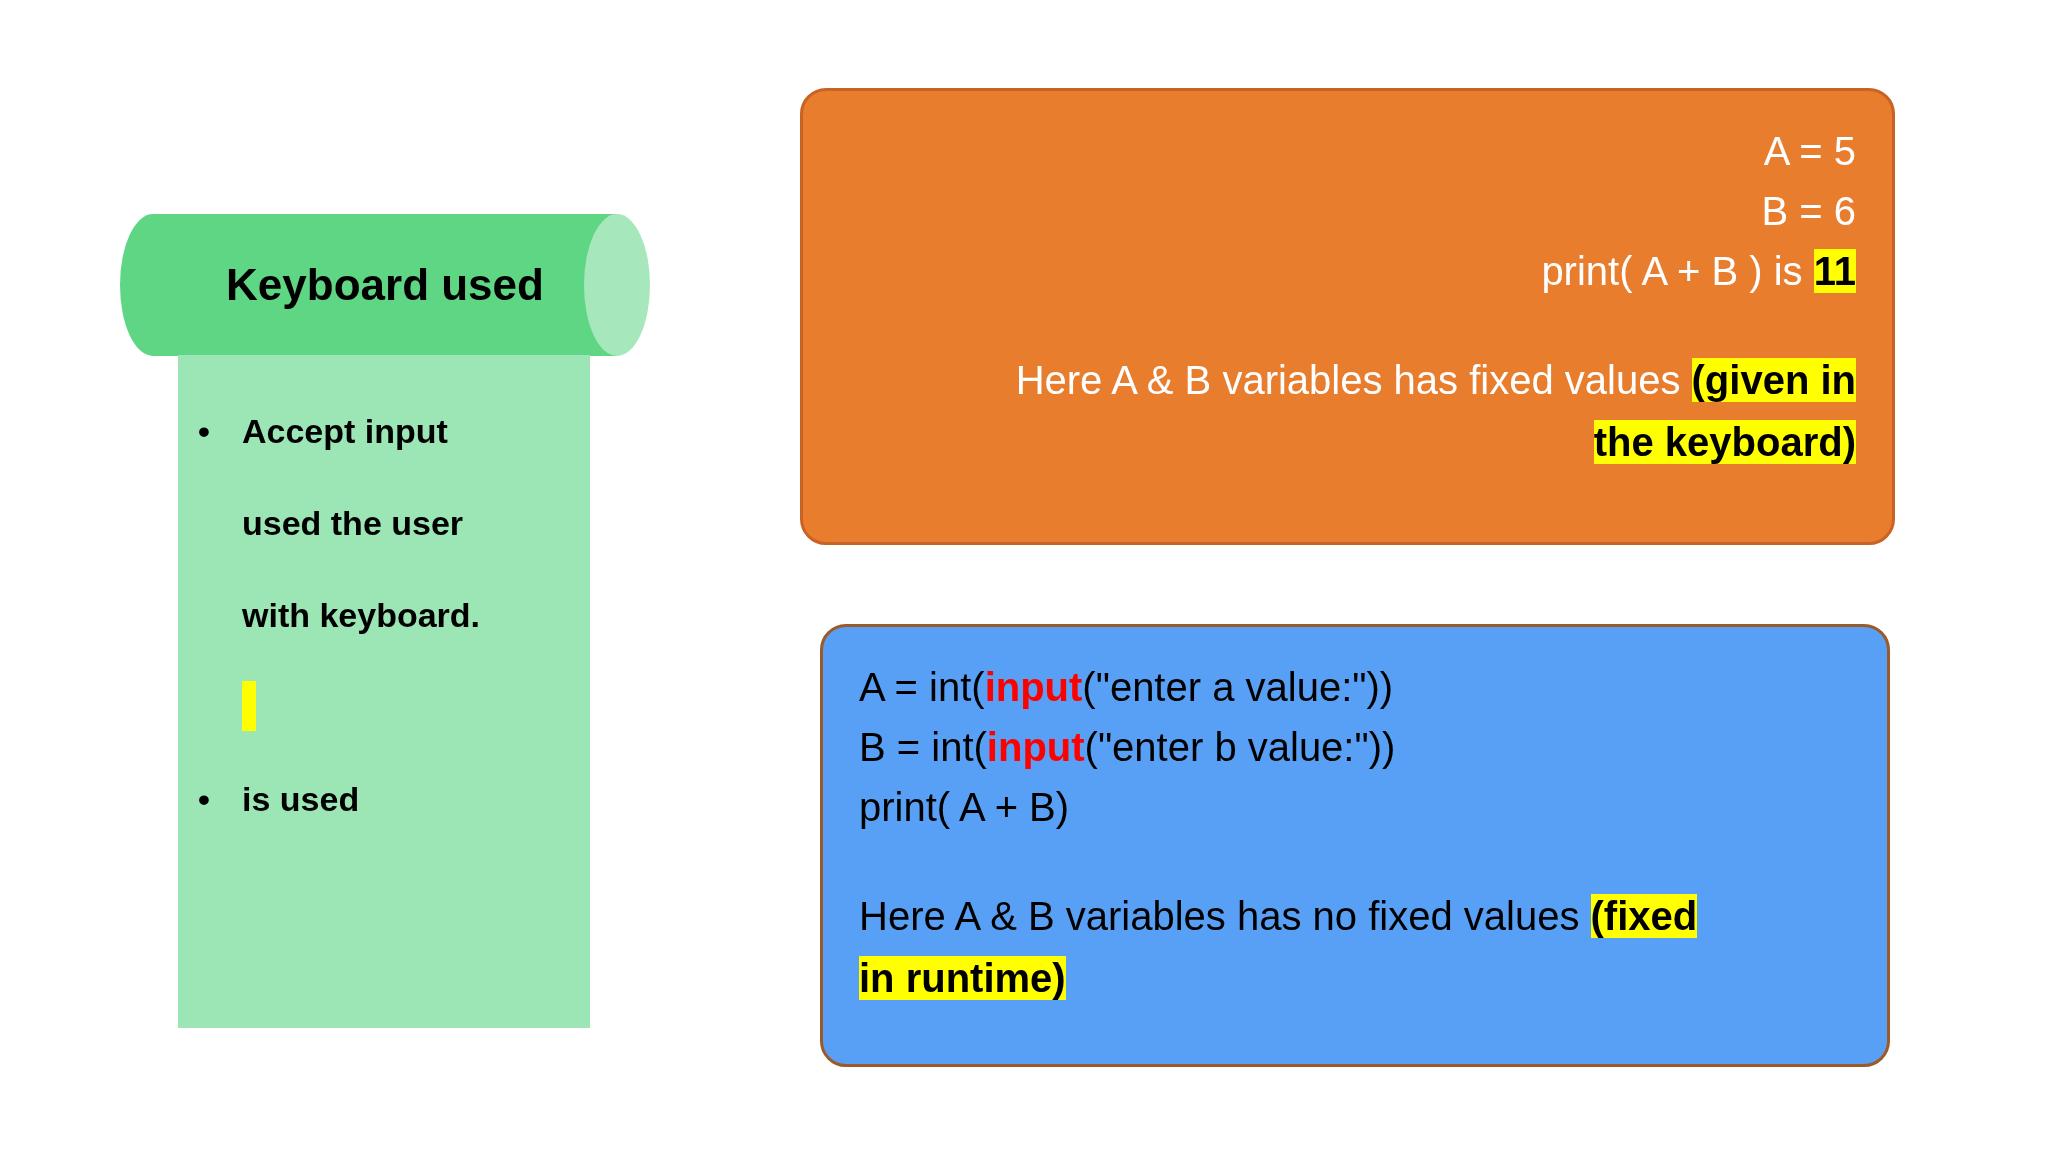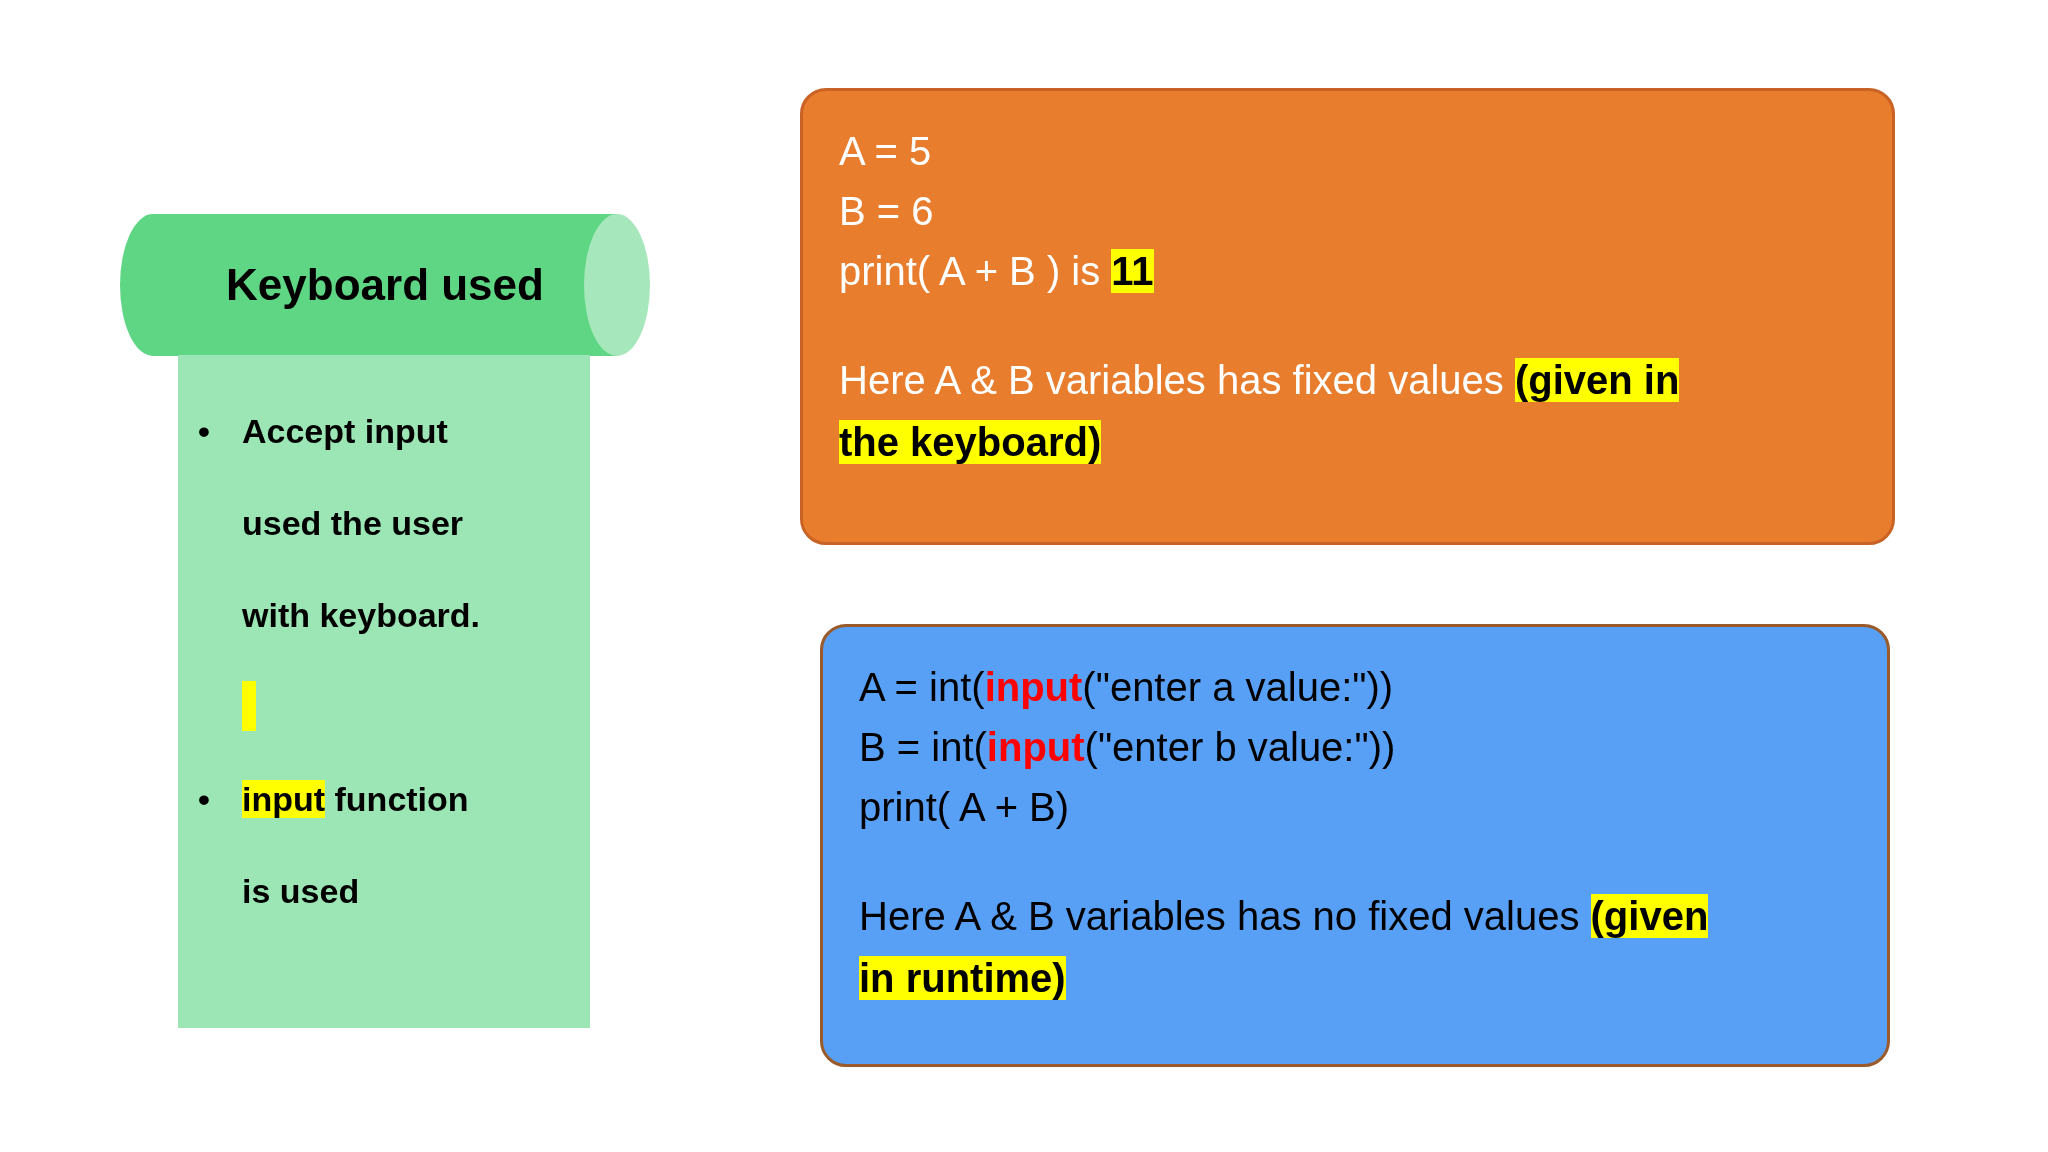--- a/index.html
+++ b/index.html
@@ -138,20 +138,21 @@
     border-radius: 26px;
   }
   .codebox.orange {
     left: 800px;
     top: 88px;
     width: 1095px;
     height: 457px;
     background: #E87D2E;
     border: 3px solid #C96225;
     padding: 30px 36px 4px 36px;
+    text-align: right;
   }
   .codebox.blue {
     left: 820px;
     top: 624px;
     width: 1070px;
     height: 443px;
     background: #58A0F5;
     border: 3px solid #9A5A29;
     padding: 30px 36px 0 36px;
   }
@@ -195,35 +196,34 @@
       <span class="bullet-line">Accept input</span>
       <span class="bullet-line">used the user</span>
       <span class="bullet-line">with keyboard.</span>
       <span class="blank-line">
         <span class="hl-blank"></span>
       </span>
     </div>
 
     <div class="bullet-item">
       <span class="bullet-dot">•</span>
-      <span class="bullet-line"><span class="hl">input</span><span> function</span></span>
       <span class="bullet-line">is used</span>
     </div>
 
   </div>
 
   <div class="codebox orange">
     <div class="code-line">A = 5</div>
     <div class="code-line">B = 6</div>
     <div class="code-line"><span>print( A + B ) is </span><span class="hl">11</span></div>
     <div class="code-gap"></div>
     <div class="para"><span>Here A &amp; B variables has fixed values </span><span class="hl">(given in</span><br><span class="hl">the keyboard)</span></div>
   </div>
 
   <div class="codebox blue">
     <div class="code-line"><span>A = int(</span><span class="kw-input">input</span><span>("enter a value:"))</span></div>
     <div class="code-line"><span>B = int(</span><span class="kw-input">input</span><span>("enter b value:"))</span></div>
     <div class="code-line"><span>print( A + B)</span></div>
     <div class="code-gap"></div>
-    <div class="para"><span>Here A &amp; B variables has no fixed values </span><span class="hl">(given</span><br><span class="hl">in runtime)</span></div>
+    <div class="para"><span>Here A &amp; B variables has no fixed values </span><span class="hl">(fixed</span><br><span class="hl">in runtime)</span></div>
   </div>
 
 </div>
 
 </body></html>

